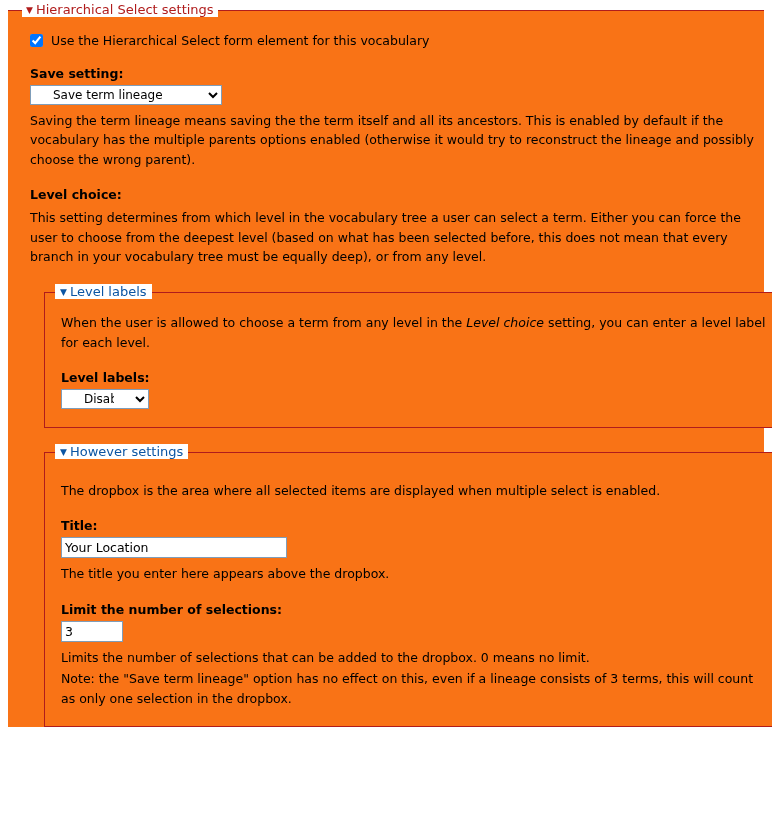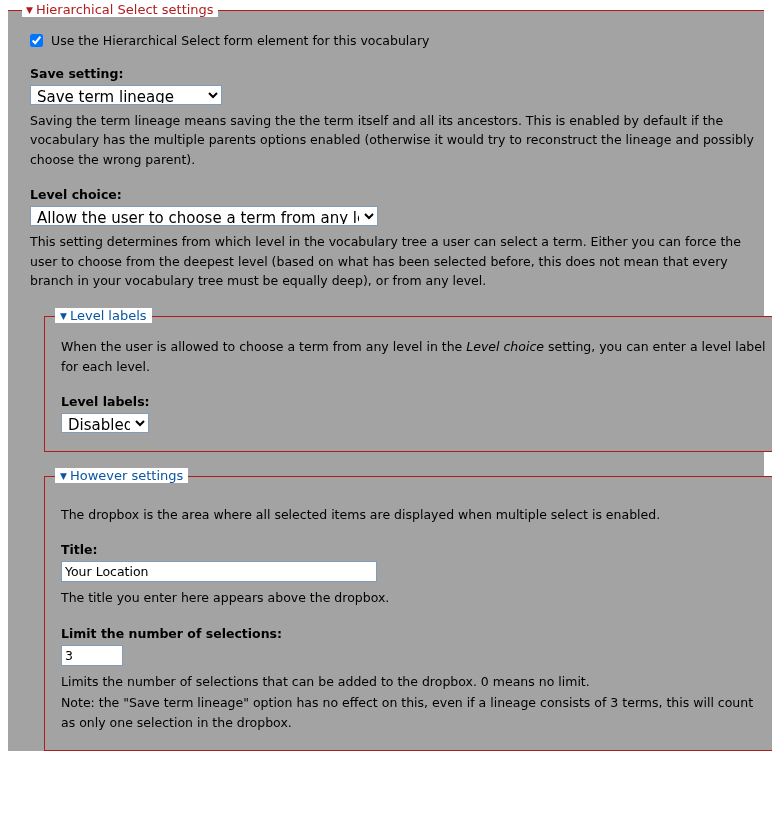--- a/index.html
+++ b/index.html
@@ -15,21 +15,21 @@
     color: #000000;
     overflow: hidden;
   }
 
   
   .fieldset {
     border: 1px solid #b01c1c;
     margin: 0;
     padding: 0;
     position: relative;
-    background: #a3a3a3;
+    background: #f97316;
   }
   .fieldset > .legend {
     position: absolute;
     top: -9px;
     left: 10px;
     background: #ffffff;
     padding: 0 5px;
     color: #b01c1c;
     font-size: 13px;
     white-space: nowrap;
@@ -97,41 +97,41 @@
     font-size: 12.5px;
     line-height: 1.55;
     margin: 6px 0 0 0;
     max-width: 740px;
   }
   .desc em { }
 
   
   select {
     font-family: "DejaVu Sans", sans-serif;
-    font-size: 15px;
+    font-size: 12px;
     border: 1px solid #7f9db9;
     background: #ffffff;
-    padding: 1px 2px;
+    padding: 1px 18px;
     height: 20px;
     box-sizing: border-box;
   }
   select.w-lineage { width: 192px; }
   select.w-levelchoice { width: 348px; }
   select.w-levellabels { width: 88px; }
 
   input[type=text] {
     font-family: "DejaVu Sans", sans-serif;
     font-size: 12.5px;
     border: 1px solid #7f9db9;
     background: #ffffff;
     padding: 2px 3px;
     box-sizing: border-box;
     height: 21px;
   }
-  input.w-title { width: 316px; }
+  input.w-title { width: 226px; }
   input.w-limit { width: 62px; }
 
   
   #level-labels {
     margin: 26px 0 0 14px;
     width: 732px;
     border: 1px solid #b01c1c;
   }
   #dropbox-settings {
     margin: 24px 0 0 14px;
@@ -159,24 +159,20 @@
     </div>
 
     <div class="flabel">Save setting:</div>
     <select class="w-lineage">
       <option>Save term lineage</option>
       <option>Save only the deepest term</option>
     </select>
     <div class="desc">Saving the term lineage means saving the the term itself and all its ancestors. This is enabled by default if the vocabulary has the multiple parents options enabled (otherwise it would try to reconstruct the lineage and possibly choose the wrong parent).</div>
 
     <div class="flabel">Level choice:</div>
-    <select class="w-levelchoice">
-      <option>Allow the user to choose a term from any level</option>
-      <option>Force the user to choose a term from the deepest level</option>
-    </select>
     <div class="desc">This setting determines from which level in the vocabulary tree a user can select a term. Either you can force the user to choose from the deepest level (based on what has been selected before, this does not mean that every branch in your vocabulary tree must be equally deep), or from any level.</div>
 
     
     <div id="level-labels" class="fieldset">
       <div class="legend blue">
         <span class="arrow">▼</span><span class="legend-text">Level labels</span>
       </div>
       <div class="inner-content">
         <div class="desc">
           <span>When the user is allowed to choose a term from any level in the </span><em>Level choice</em><span> setting, you can enter a level label for each level.</span>

